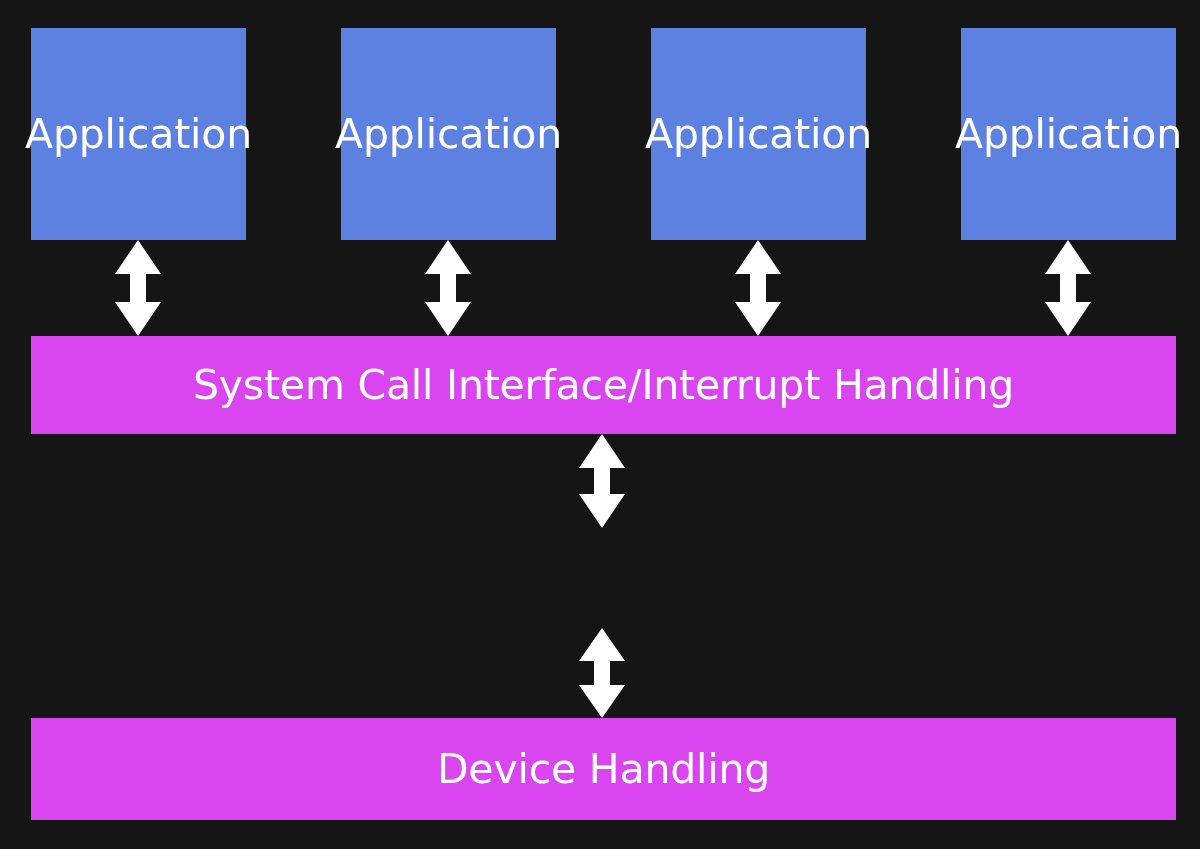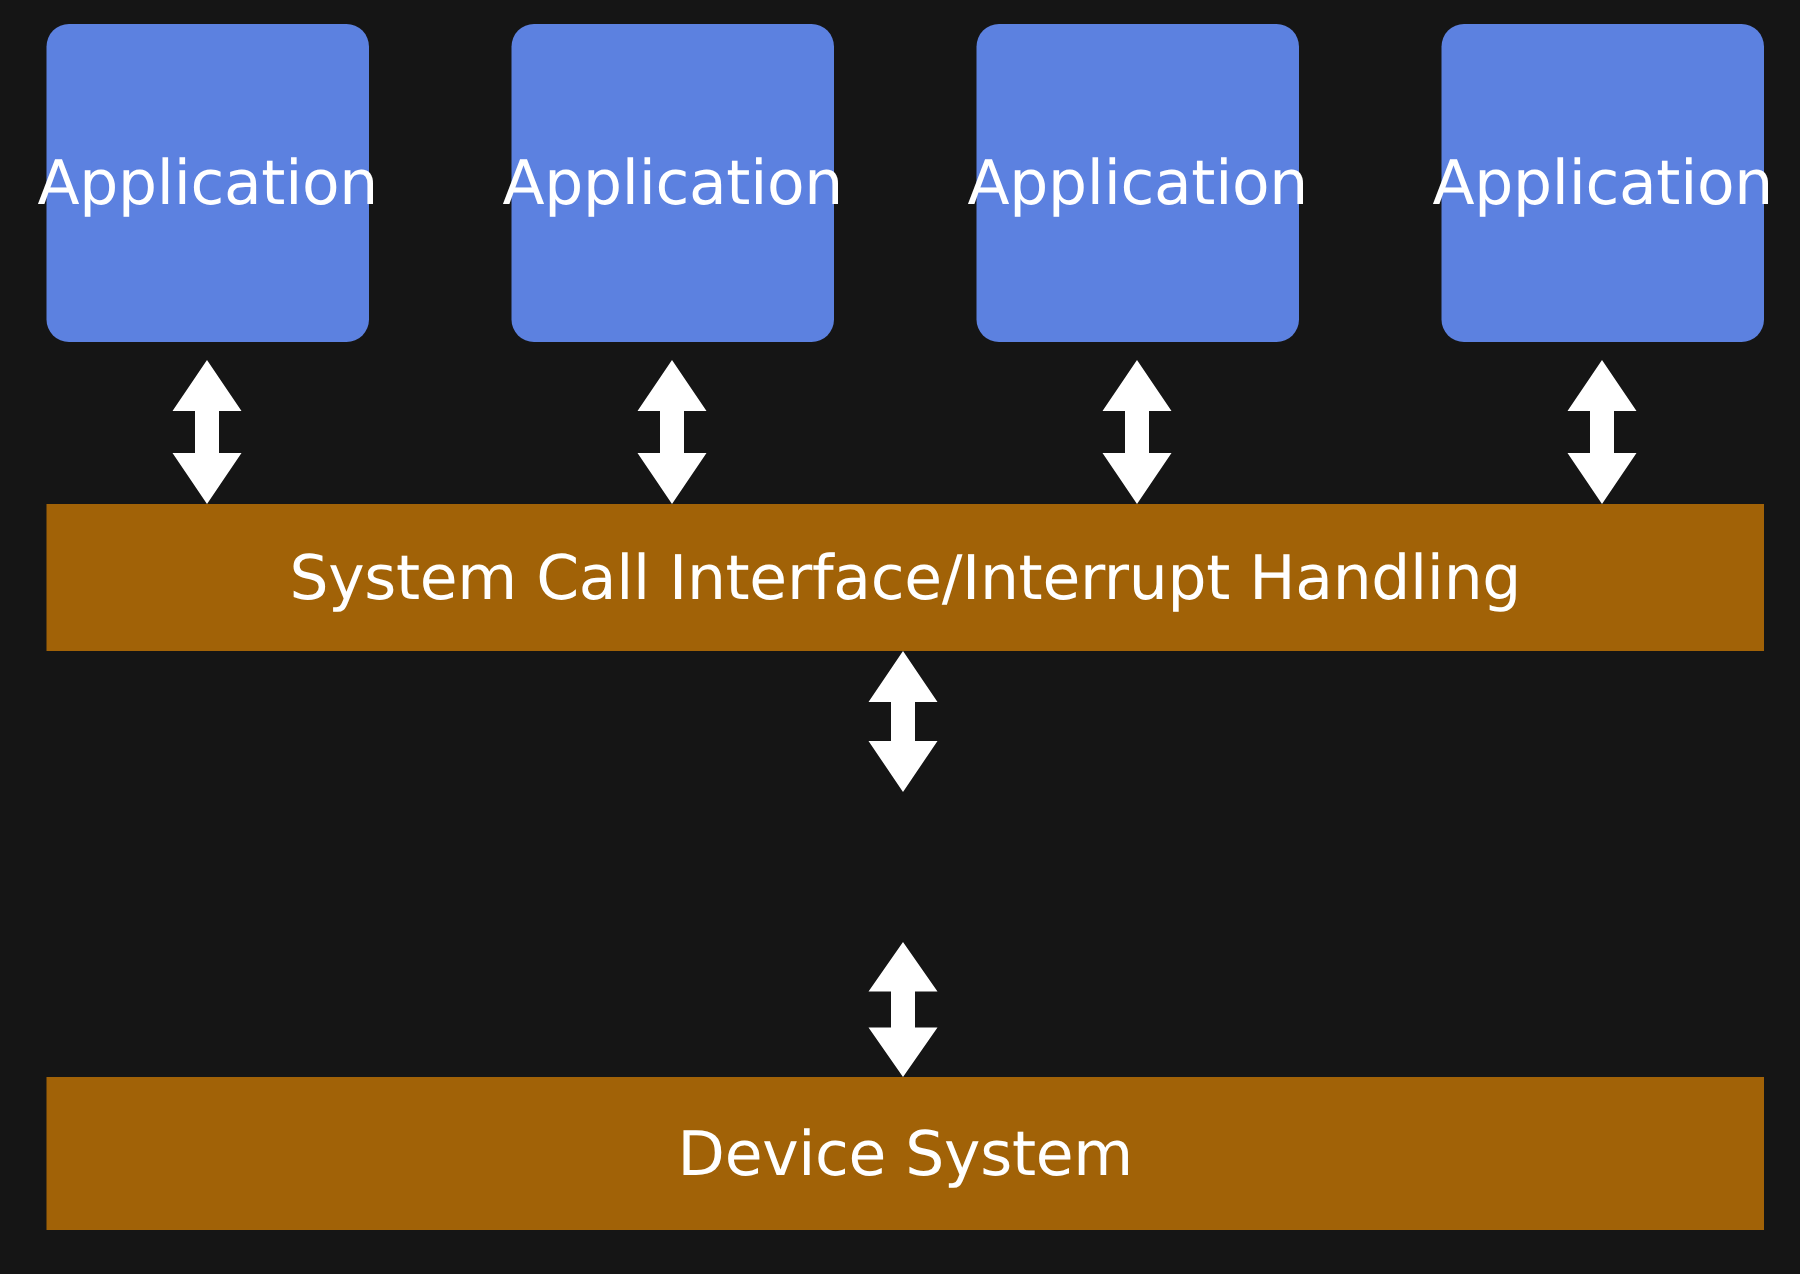--- a/index.html
+++ b/index.html
@@ -15,48 +15,47 @@
     position: relative;
     width: 1200px;
     height: 849px;
     background: #151515;
     overflow: hidden;
   }
 
   
   .app-box {
     position: absolute;
-    top: 16px;
+    top: 28px;
     width: 215px;
     height: 212px;
     background: #5c81e0;
     box-sizing: border-box;
     display: flex;
     align-items: center;
     justify-content: center;
-    border-radius: 15px;
   }
   .app-box .app-label {
     color: #ffffff;
     font-size: 41px;
     line-height: 1;
     white-space: nowrap;
     letter-spacing: -0.2px;
   }
   #app-0 { left: 31px; }
   #app-1 { left: 341px; }
   #app-2 { left: 651px; }
   #app-3 { left: 961px; }
 
   
   .layer-bar {
     position: absolute;
     left: 31px;
     width: 1145px;
-    background: #a16207;
+    background: #d946ef;
     box-sizing: border-box;
     display: flex;
     align-items: center;
     justify-content: center;
   }
   .layer-bar .layer-label {
     color: #ffffff;
     font-size: 41px;
     line-height: 1;
     white-space: nowrap;
@@ -143,16 +142,16 @@
   </div>
 
 
   <div class="arrow" id="arrow-kernel-drivers">
     <svg viewBox="0 0 50 90" preserveAspectRatio="none" aria-hidden="true">
       <polygon fill="#ffffff" points="25,0 48,33 33,33 33,57 48,57 25,90 2,57 17,57 17,33 2,33"></polygon>
     </svg>
   </div>
 
   <div class="layer-bar" id="bar-drivers">
-    <span class="layer-label">Device System</span>
+    <span class="layer-label">Device Handling</span>
   </div>
 
 </div>
 
 </body></html>

